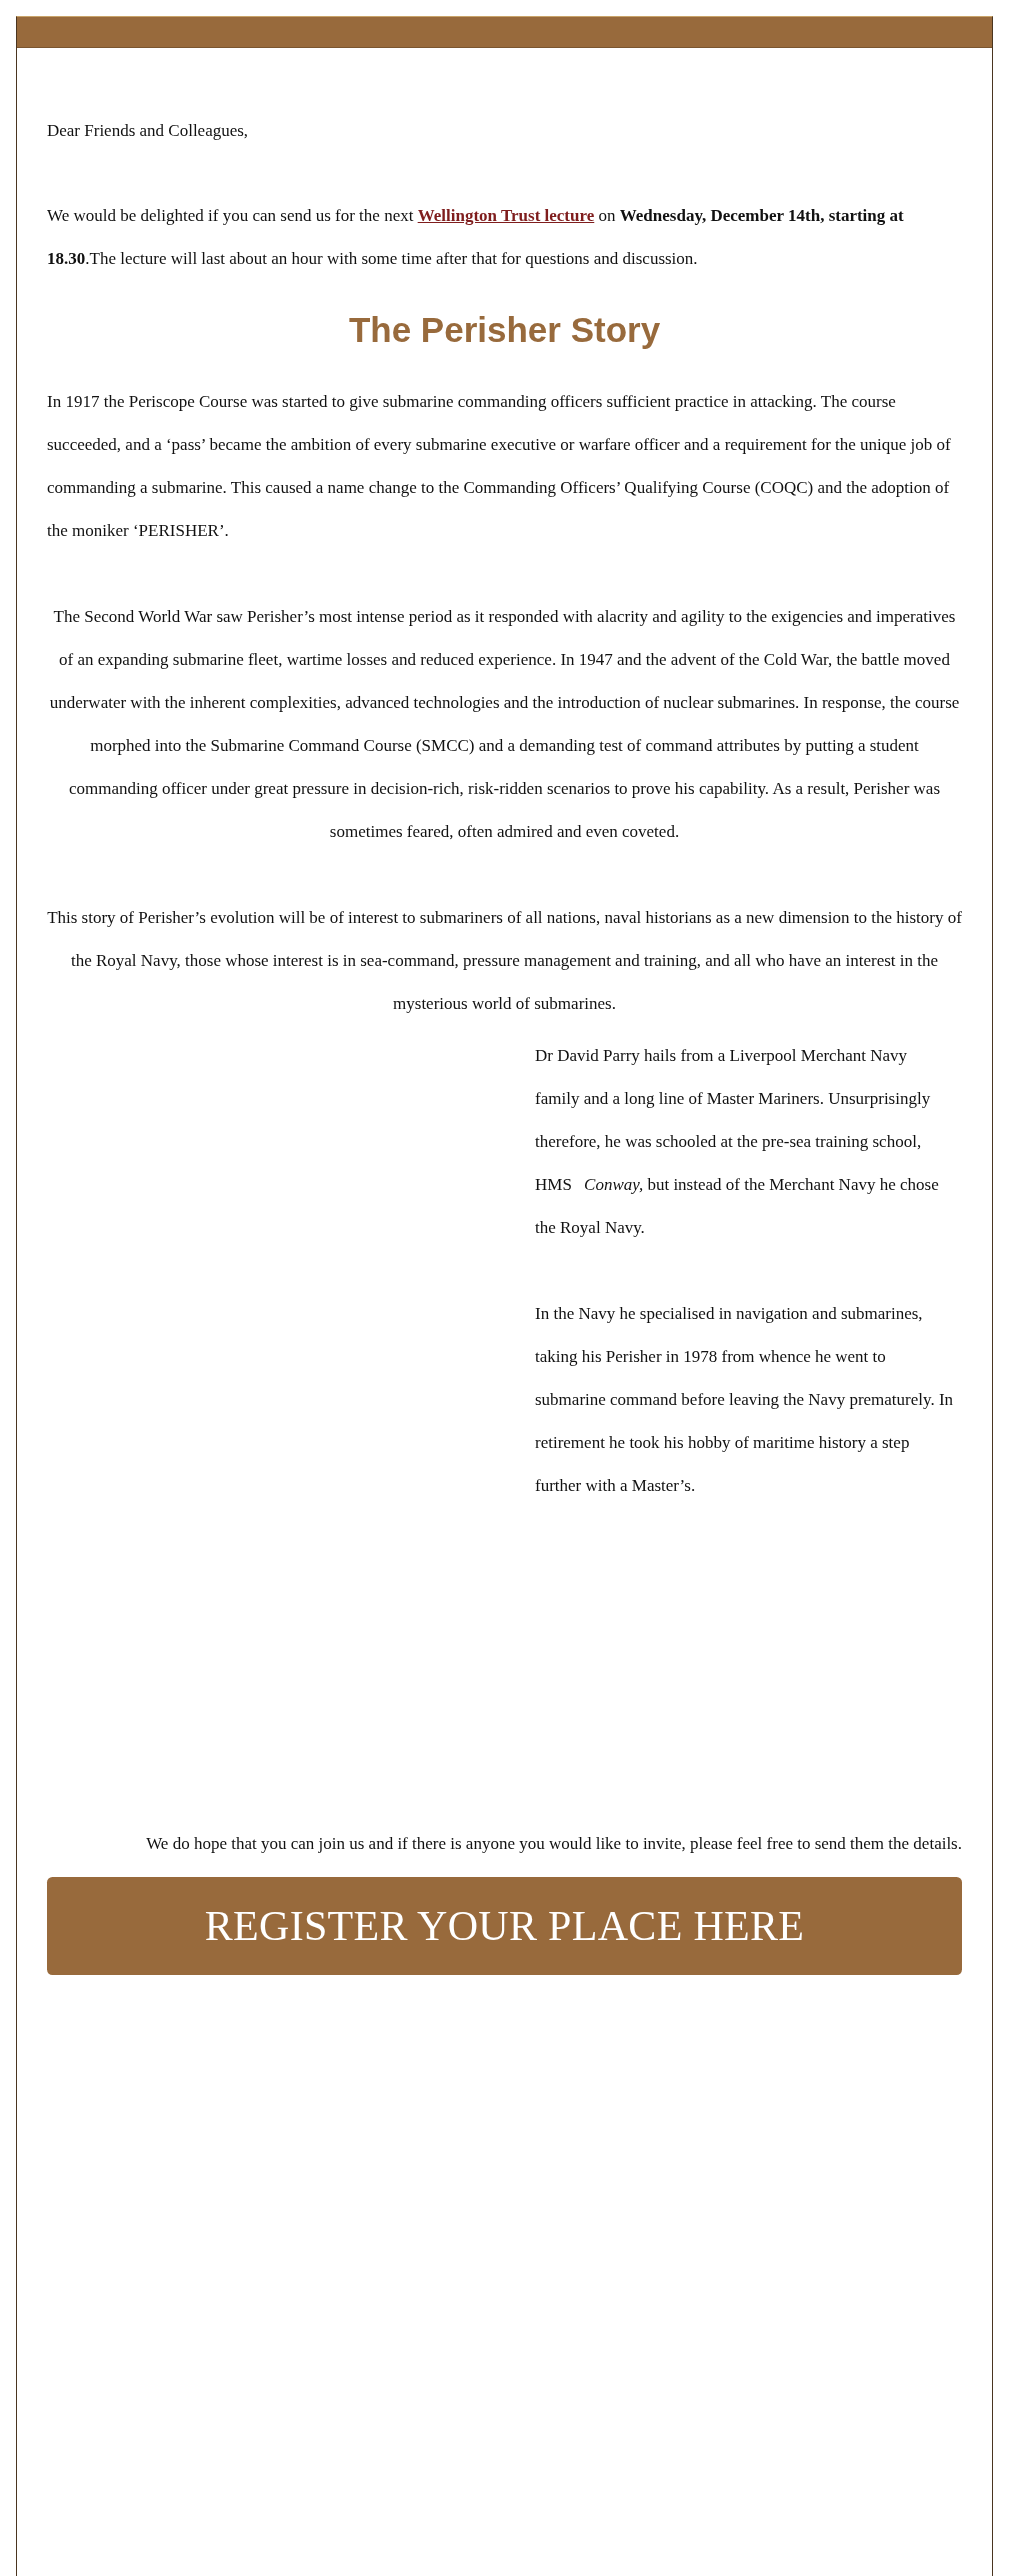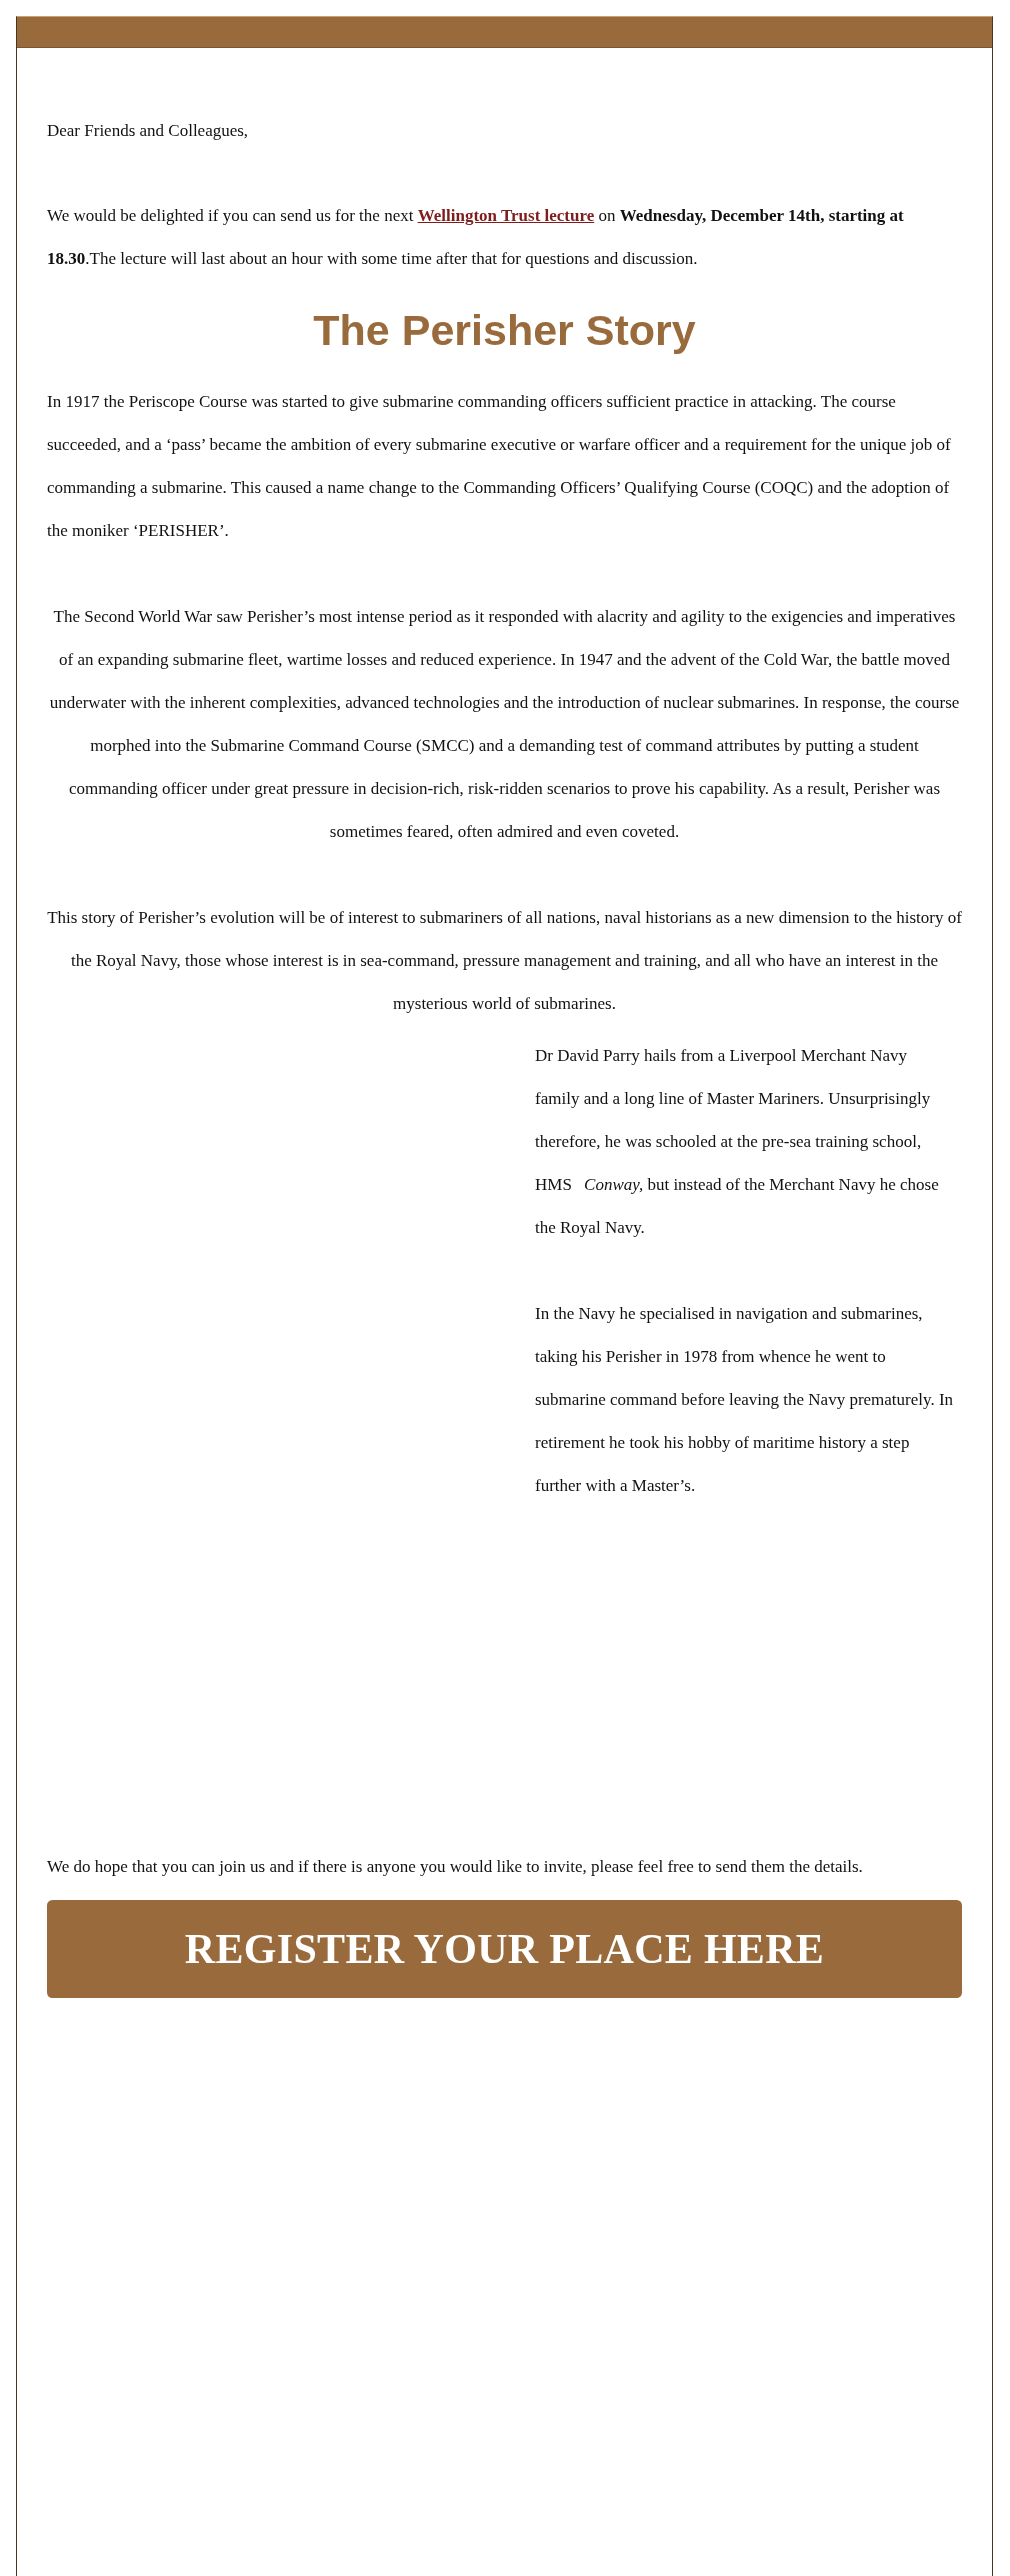--- a/index.html
+++ b/index.html
@@ -40,21 +40,21 @@
     .link {
       color: #7f1d1d;
       font-weight: bold;
       text-decoration: underline;
       cursor: pointer;
     }
     .strong { font-weight: bold; text-align: center; }
     .title {
       font-family: "Liberation Sans", sans-serif;
       font-weight: bold;
-      font-size: 43px;
+      font-size: 35px;
       color: #986a3c;
       text-align: center;
       margin: 23px 0 0 0;
       line-height: 54px;
     }
     .story-p1 { margin-top: 23px; }
     .story-p { margin-top: 43px; text-align: center; }
     .bio-row {
       display: flex;
       margin-top: 9.4px;
@@ -64,32 +64,32 @@
       flex: 0 0 488px;
       min-height: 768px;
       background: #ffffff;
     }
     .bio-text {
       flex: 1 1 auto;
       padding-right: 6.7px;
     }
     .bio-text .p2 { margin-top: 43px; }
     .host-p { margin-top: 9.4px; }
-    .closing-p { margin-top: 43px; }
+    .closing-p { margin-top: 20px; text-align: right; }
     .register-btn {
       display: flex;
       align-items: center;
       justify-content: center;
       margin-top: 12px;
       height: 98px;
       background: #986a3c;
       border-radius: 5.4px;
       color: #ffffff;
       font-family: "Liberation Serif", serif;
-      font-weight: bold;
+      font-weight: normal;
       font-size: 42px;
       letter-spacing: 0.3px;
       cursor: pointer;
       text-decoration: none;
     }
     em { font-style: italic; margin-left: 8px; }
   </style>
 </head>
 <body>
 

